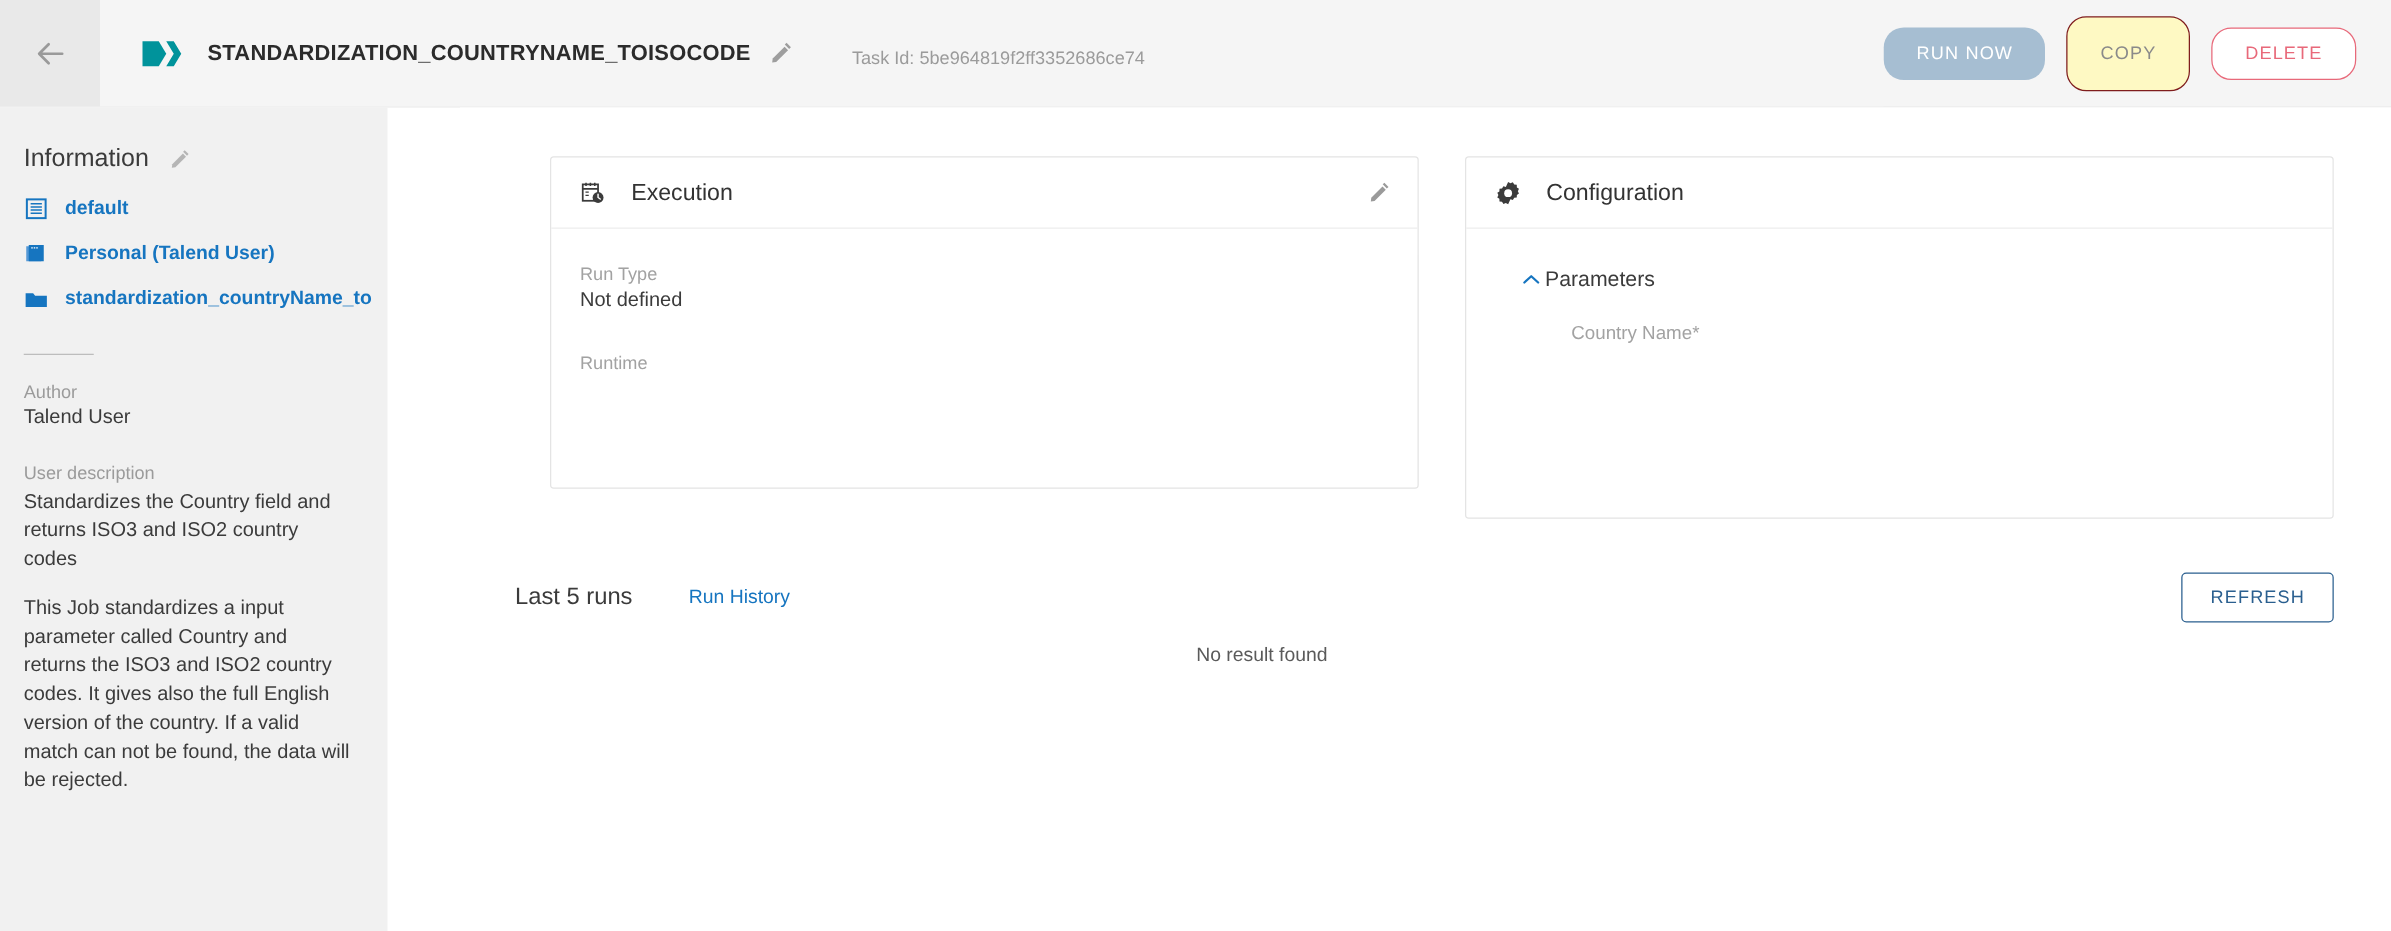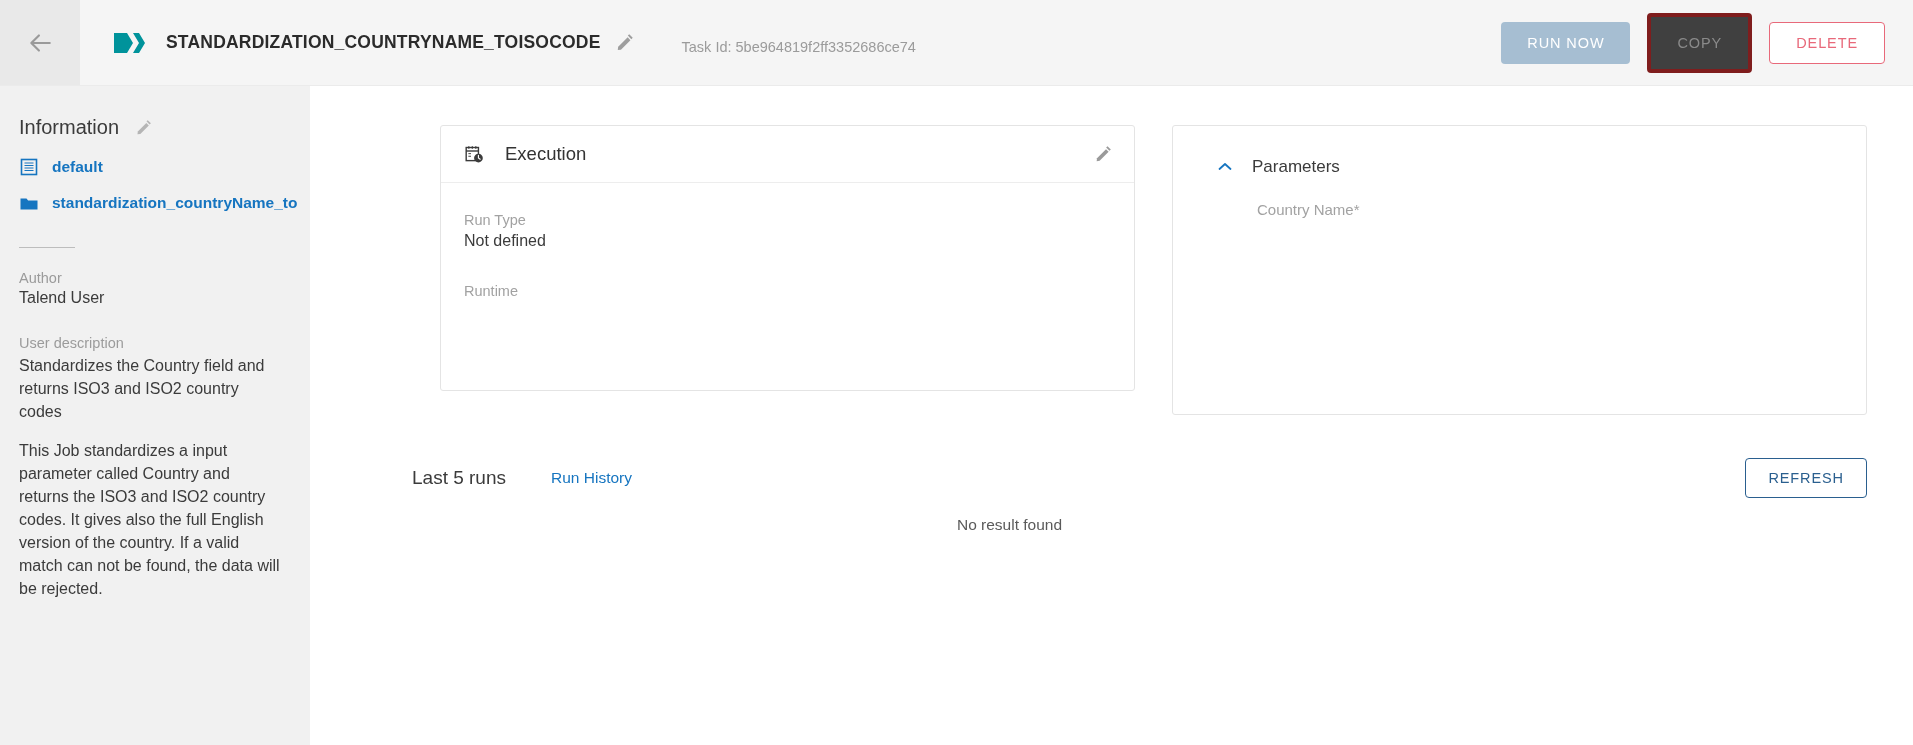--- a/index.html
+++ b/index.html
@@ -48,30 +48,30 @@
     font-size: 14.5px; color: #9b9b9b; margin-top: 8px; white-space: nowrap;
   }
 
   .top-actions {
     display: flex; align-items: center; gap: 17px;
     padding-right: 28px;
   }
   .btn {
     font-family: "Liberation Sans", sans-serif;
     font-size: 14.5px; letter-spacing: .9px;
-    border-radius: 4px; cursor: pointer;
+    border-radius: 16px; cursor: pointer;
     background: transparent;
     display: flex; align-items: center; justify-content: center;
   }
   .btn-run {
     background: #a6bed2; color: #ffffff; border: none;
     height: 42px; padding: 0 26px;
   }
   .btn-copy {
-    background: #404040; color: #8a8a8a; border: 4px solid #7f1d1d;
+    background: #fef9c3; color: #8a8a8a; border: 1px solid #7f1d1d;
     height: 60px; padding: 0 26px;
   }
   .btn-delete {
     background: #ffffff; color: #e8697a; border: 1px solid #e8697a;
     height: 42px; padding: 0 26px;
   }
 
   
   .sidebar {
     position: absolute; top: 86px; left: 0;
@@ -126,21 +126,21 @@
   .card-head .chi { width: 21px; height: 21px; flex:0 0 auto; display:block; }
   .card-head-title { font-size: 18.5px; color: #333333; margin-left: 20px; flex: 1; }
   .card-head-pencil { width: 18px; height: 18px; display:block; cursor:pointer; }
 
   .card-body { padding: 29px 24px 0 23px; }
   .exec-label { font-size: 14.5px; color: #a2a2a2; }
   .exec-value { font-size: 16px; color: #3b3b3b; margin-top: 4px; }
   .exec-gap { height: 33px; }
 
   .param-head {
-    display: flex; align-items: center; gap: 20px;
+    display: flex; align-items: center; gap: 4px;
     margin: 2px 0 0 22px; cursor: pointer;
   }
   .caret { width: 14px; height: 10px; display:block; }
   .param-title { font-size: 17px; color: #3b3b3b; }
   .param-item { font-size: 15px; color: #a2a2a2; margin: 24px 0 0 61px; }
 
   
   .runs {
     position: relative;
     margin: 52px 46px 0 44px;
@@ -213,20 +213,28 @@
   </div>
 
   <div class="side-link">
     <svg class="si" viewBox="0 0 20 20">
       <rect x="2.5" y="2.5" width="15" height="15" fill="none" stroke="#1675c0" stroke-width="1.6"></rect>
       <path d="M5.5 6 h9 M5.5 8.5 h9 M5.5 11 h9 M5.5 13.5 h9" stroke="#1675c0" stroke-width="1.2"></path>
     </svg>
     <span>default</span>
   </div>
 
+  <div class="side-link">
+    <svg class="si" viewBox="0 0 20 20">
+      <rect x="2" y="4" width="12" height="12" fill="#5599d6"></rect>
+      <rect x="4" y="3" width="12" height="13" fill="#1675c0"></rect>
+      <path d="M6 5.3 h1.2 M8 5.3 h1.2 M10 5.3 h1.2" stroke="#ffffff" stroke-width="1"></path>
+    </svg>
+    <span>Personal (Talend User)</span>
+  </div>
 
   <div class="side-link">
     <svg class="si" viewBox="0 0 20 20">
       <path d="M1.5 5.5 h6 l1.6 2 h9.4 v9 h-17 Z" fill="#1675c0"></path>
     </svg>
     <span>standardization_countryName_to</span>
   </div>
 
   <div class="hr"></div>
 
@@ -261,20 +269,29 @@
       <div class="card-body">
         <div class="exec-label">Run Type</div>
         <div class="exec-value">Not defined</div>
         <div class="exec-gap"></div>
         <div class="exec-label">Runtime</div>
         <div class="exec-value"></div>
       </div>
     </div>
 
     <div class="card card-conf">
+      <div class="card-head">
+        <svg class="chi" viewBox="0 0 24 24">
+          <path d="M12 1.8 l2.1 1.1 l2.2 -.8 l1.3 2 l2.3 .3 l.1 2.4 l1.9 1.3 l-1 2.1 l1 2.1 l-1.9 1.3
+                   l-.1 2.4 l-2.3 .3 l-1.3 2 l-2.2 -.8 L12 22.2 l-2.1 -1.1 l-2.2 .8 l-1.3 -2 l-2.3 -.3
+                   l-.1 -2.4 l-1.9 -1.3 l1 -2.1 l-1 -2.1 l1.9 -1.3 l.1 -2.4 l2.3 -.3 l1.3 -2 l2.2 .8 Z" fill="#3b3b3b"></path>
+          <circle cx="12" cy="12" r="3.6" fill="#ffffff"></circle>
+        </svg>
+        <div class="card-head-title">Configuration</div>
+      </div>
       <div class="card-body">
         <div class="param-head">
           <svg class="caret" viewBox="0 0 14 10">
             <path d="M1.5 7 L7 2 L12.5 7" fill="none" stroke="#1675c0" stroke-width="1.8" stroke-linecap="round" stroke-linejoin="round"></path>
           </svg>
           <span class="param-title">Parameters</span>
         </div>
         <div class="param-item">Country Name*</div>
       </div>
     </div>

